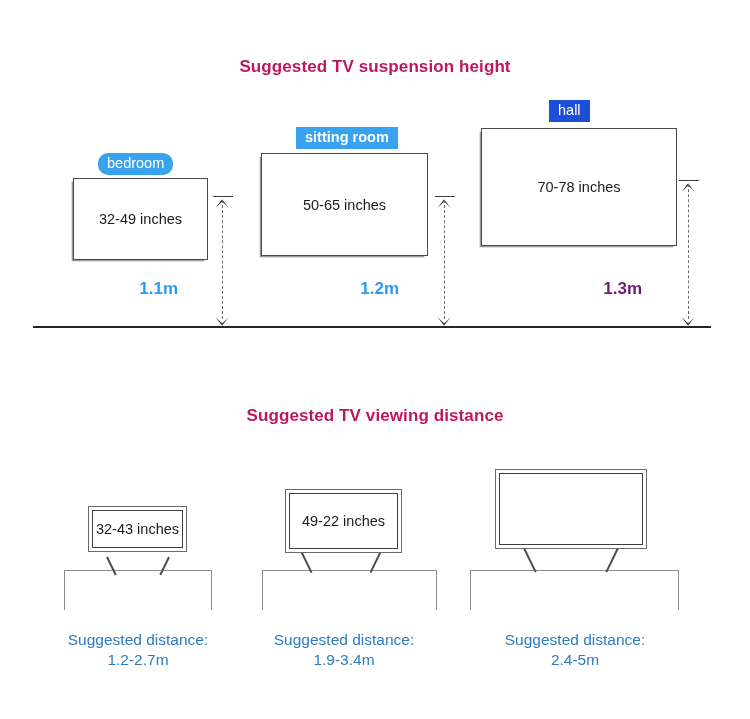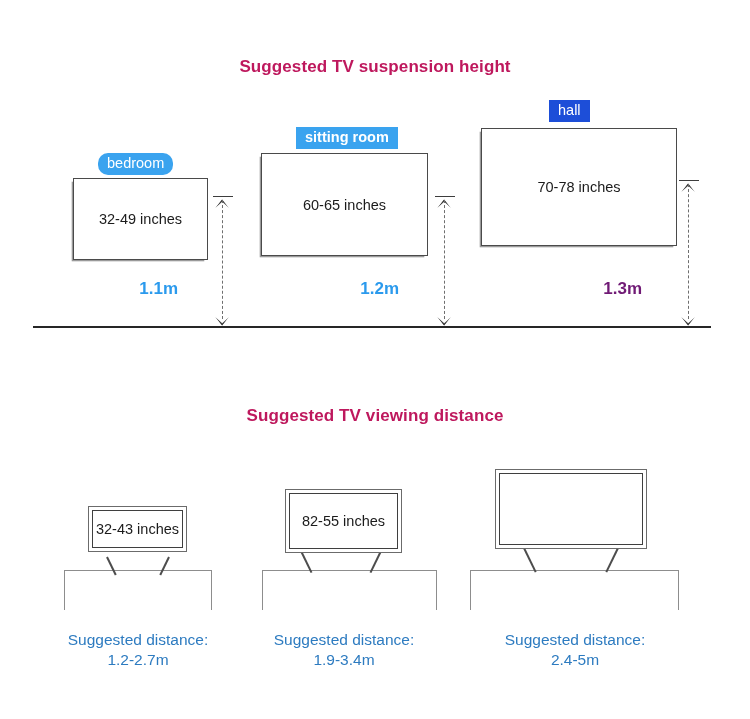--- a/index.html
+++ b/index.html
@@ -177,21 +177,21 @@
   <div class="arrow-up"></div>
   <div class="stem"></div>
   <div class="arrow-down"></div>
 </div>
 
 <div class="dim-value" id="value-bedroom" style="left:116px; top:279px; width:62px; color:#2b9aed;">1.1m</div>
 
 <div class="room-badge" id="badge-sitting-room" style="left:296px; top:127px; background:#3aa3ef;font-weight:bold;">sitting room</div>
 
 <div class="wall-tv" id="tv-sitting-room" style="left:261px; top:153px; width:167px; height:103px;">
-  <div class="tv-label">60-65 inches</div>
+  <div class="tv-label">50-65 inches</div>
 </div>
 
 <div class="dim" id="dim-sitting-room" style="left:434px; top:196px; height:130px;">
   <div class="cap"></div>
   <div class="arrow-up"></div>
   <div class="stem"></div>
   <div class="arrow-down"></div>
 </div>
 
 <div class="dim-value" id="value-sitting-room" style="left:337px; top:279px; width:62px; color:#2b9aed;">1.2m</div>
@@ -226,21 +226,21 @@
   <div class="distance-caption" style="left:40px; top:630px; width:196px; color:#2d7bc0;">Suggested distance:
 1.2-2.7m</div>
 </div>
 
 <div class="stand-tv-group">
   <div class="console" style="left:262px; top:570px; width:175px; height:40px;"></div>
   <div class="leg" style="left:300px; top:551px; height:24px; transform:rotate(-26deg);"></div>
   <div class="leg" style="left:380px; top:551px; height:24px; transform:rotate(26deg);"></div>
   <div class="stand-tv" style="left:285px; top:489px; width:117px; height:64px;">
     <div class="screen"></div>
-    <div class="tv-label">82-55 inches</div>
+    <div class="tv-label">49-22 inches</div>
   </div>
   <div class="distance-caption" style="left:246px; top:630px; width:196px; color:#2d7bc0;">Suggested distance:
 1.9-3.4m</div>
 </div>
 
 <div class="stand-tv-group">
   <div class="console" style="left:470px; top:570px; width:209px; height:40px;"></div>
   <div class="leg" style="left:522px; top:546px; height:29px; transform:rotate(-26deg);"></div>
   <div class="leg" style="left:618px; top:546px; height:29px; transform:rotate(26deg);"></div>
   <div class="stand-tv" style="left:495px; top:469px; width:152px; height:80px;">

